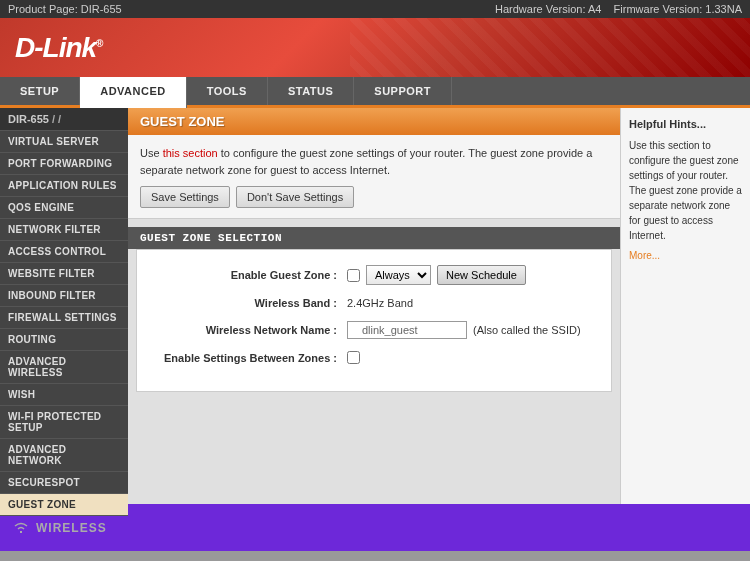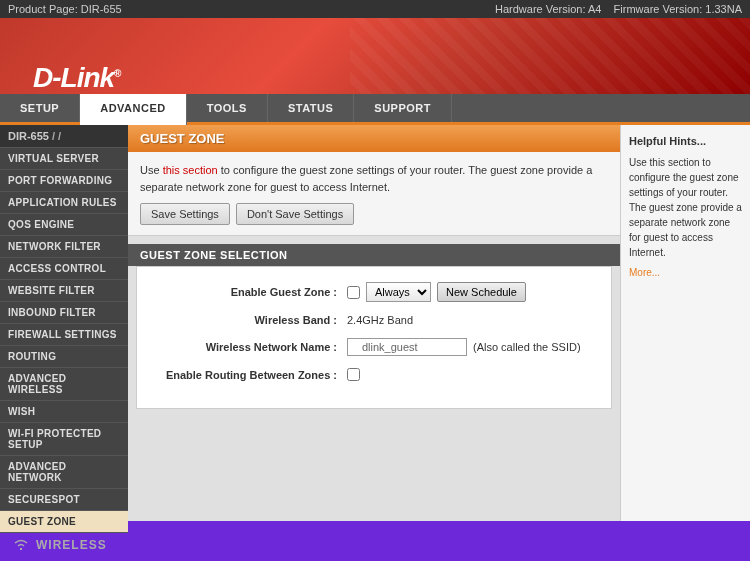--- a/index.html
+++ b/index.html
@@ -11,24 +11,24 @@
       color: #ccc;
       font-size: 11px;
       padding: 3px 8px;
       display: flex;
       justify-content: space-between;
     }
 
     
     .header {
       background: linear-gradient(135deg, #c0392b 0%, #e74c3c 40%, #c0392b 60%, #8e0000 100%);
-      height: 76px;
-      display: flex;
-      align-items: flex-end;
-      padding: 0 33px;
+      height: 59px;
+      display: flex;
+      align-items: center;
+      padding: 0 15px;
       position: relative;
       overflow: hidden;
     }
     .header::after {
       content: '';
       position: absolute;
       right: 0;
       top: 0;
       width: 400px;
       height: 100%;
@@ -155,20 +155,21 @@
 
     
     .selection-header {
       background: #555;
       color: #fff;
       font-size: 11px;
       font-weight: bold;
       padding: 5px 12px;
       letter-spacing: 0.5px;
       margin-top: 8px;
+      font-family: Liberation Mono, monospace;
     }
     .selection-body {
       background: #fff;
       border: 1px solid #ccc;
       margin: 0 8px 8px 8px;
       padding: 15px 10px;
     }
     .form-row {
       display: flex;
       align-items: center;
@@ -341,21 +342,21 @@
 
       <div class="form-row">
         <div class="form-label">Wireless Network Name :</div>
         <div class="form-value">
           <input type="text" class="form-input" value="dlink_guest" style="">
           <span>(Also called the SSID)</span>
         </div>
       </div>
 
       <div class="form-row">
-        <div class="form-label">Enable Routing Between Zones :</div>
+        <div class="form-label">Enable Settings Between Zones :</div>
         <div class="form-value">
           <input type="checkbox" style="">
         </div>
       </div>
     </div>
   </div>
 
   <div class="hints-panel">
     <div class="hints-title">Helpful Hints...</div>
     <div>Use this section to configure the guest zone settings of your router. The guest zone provide a separate network zone for guest to access Internet.</div>

